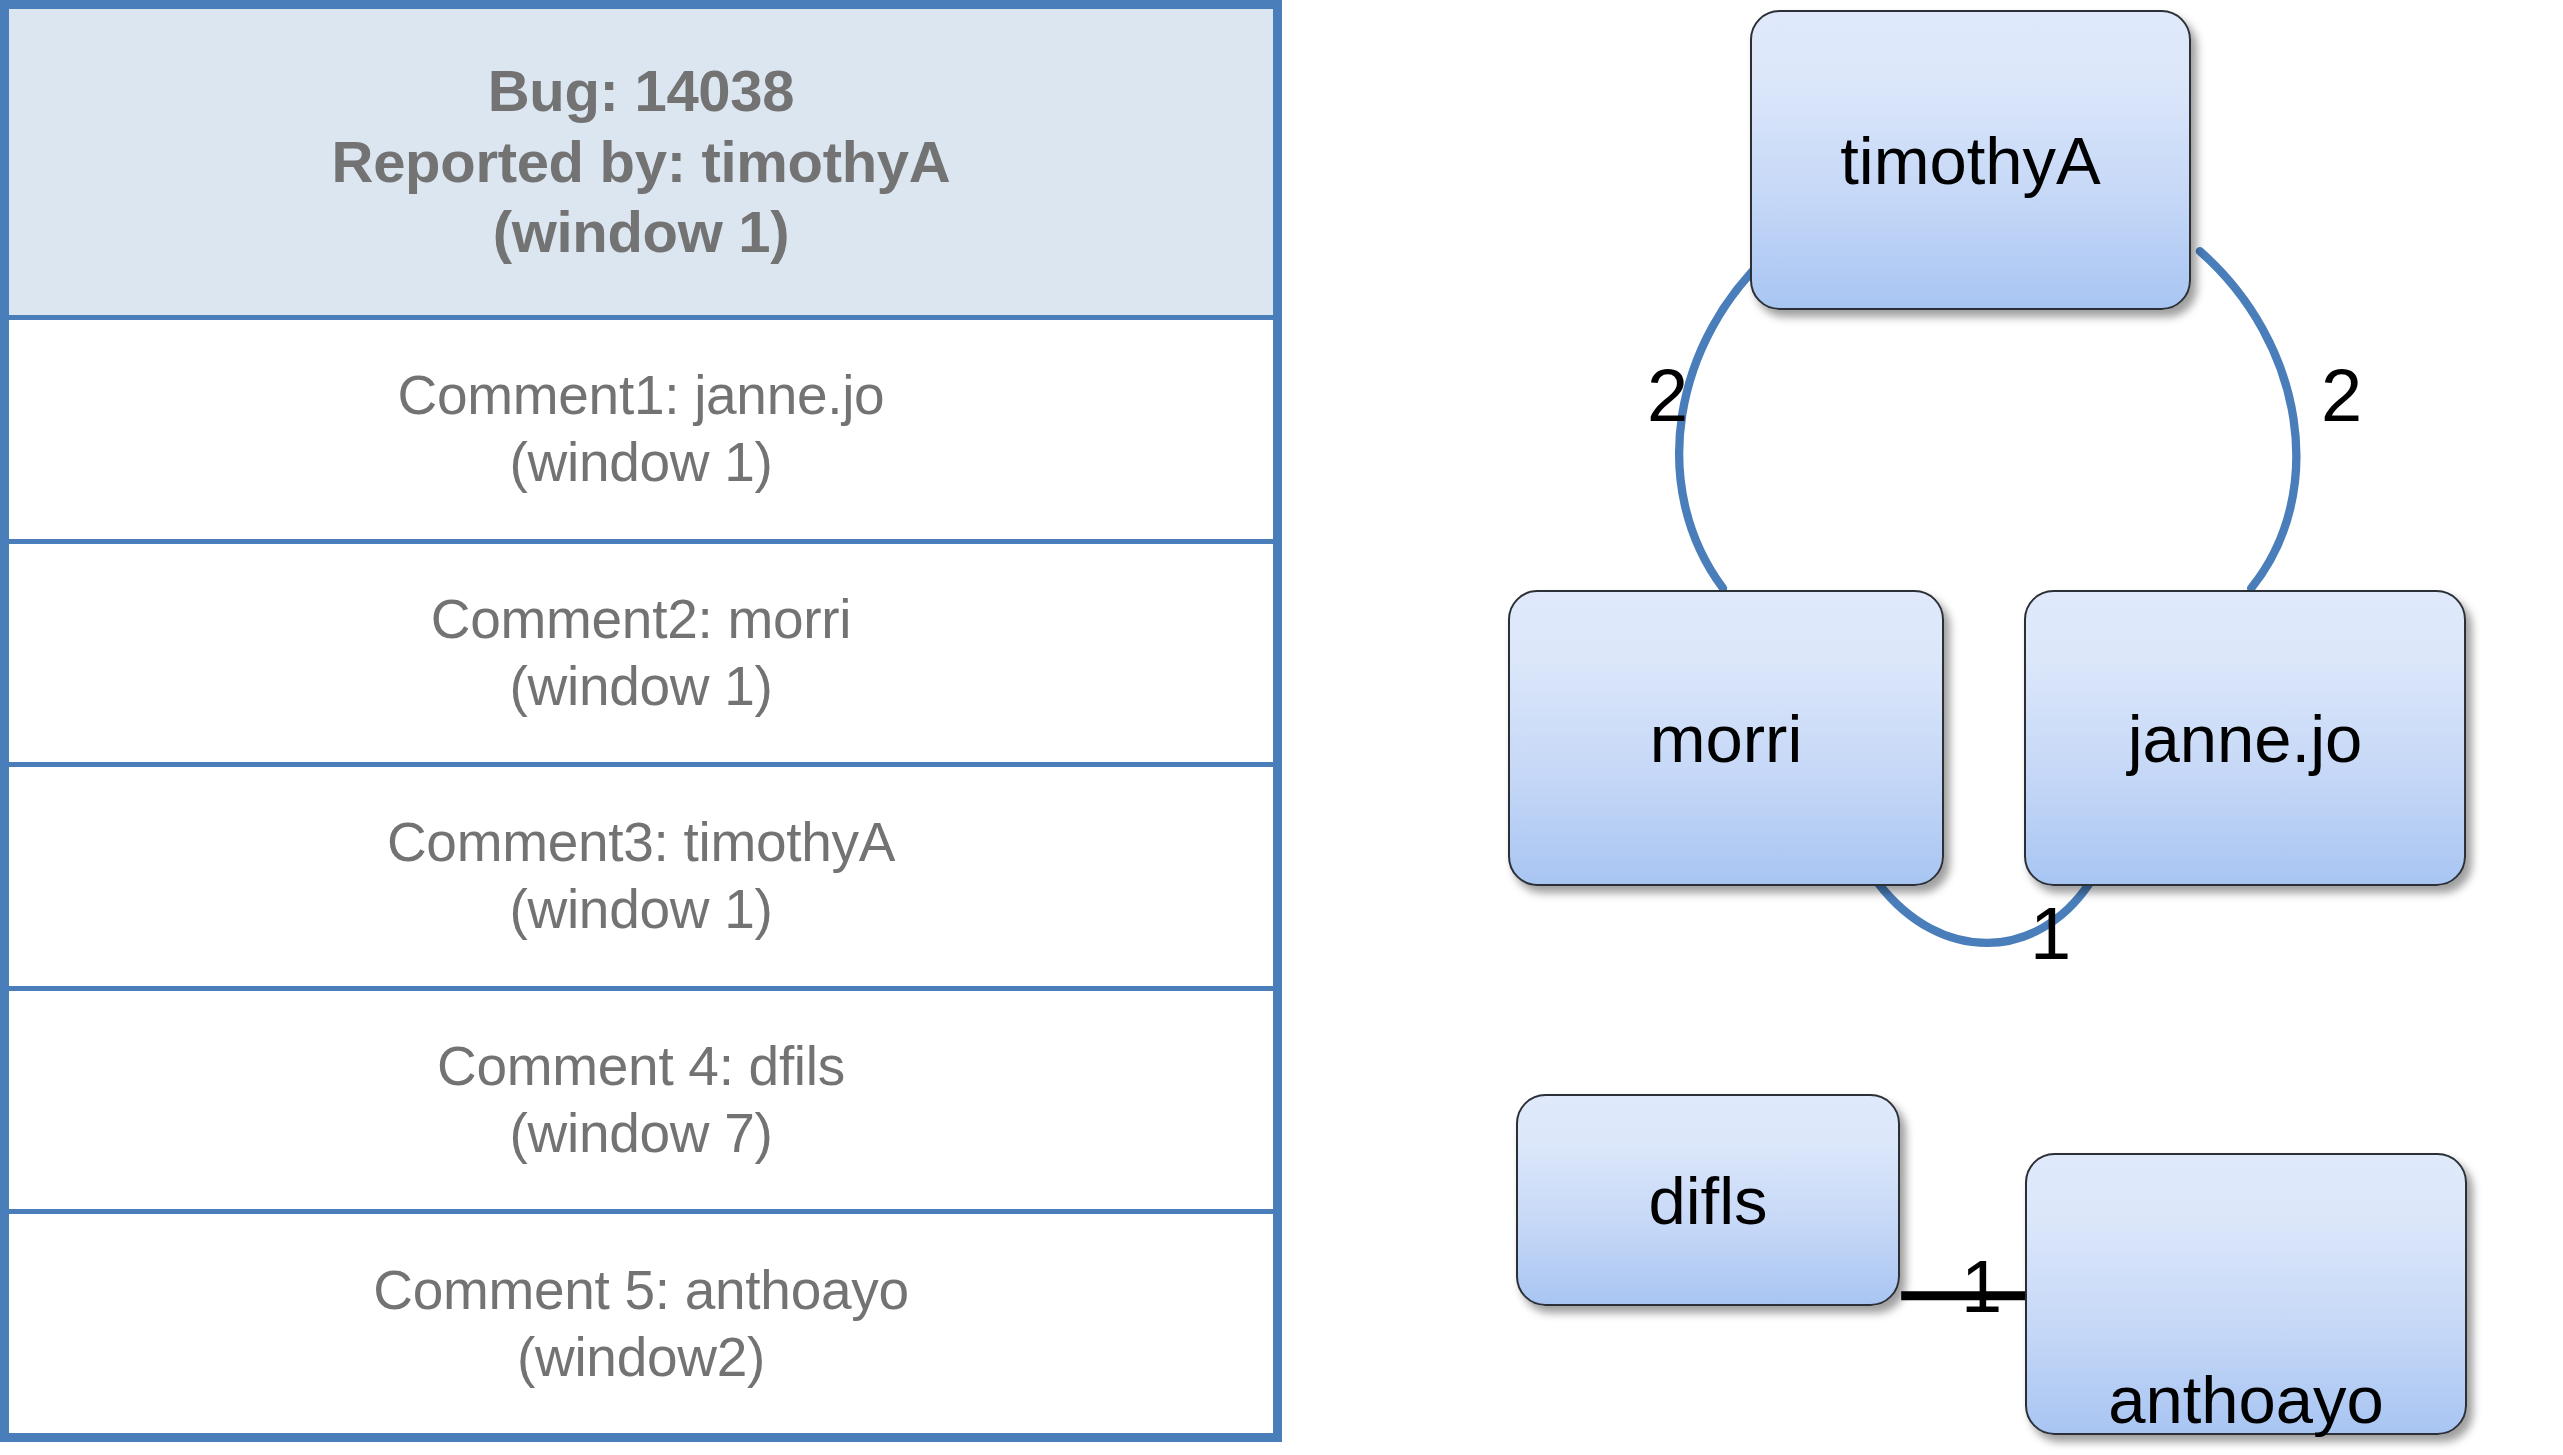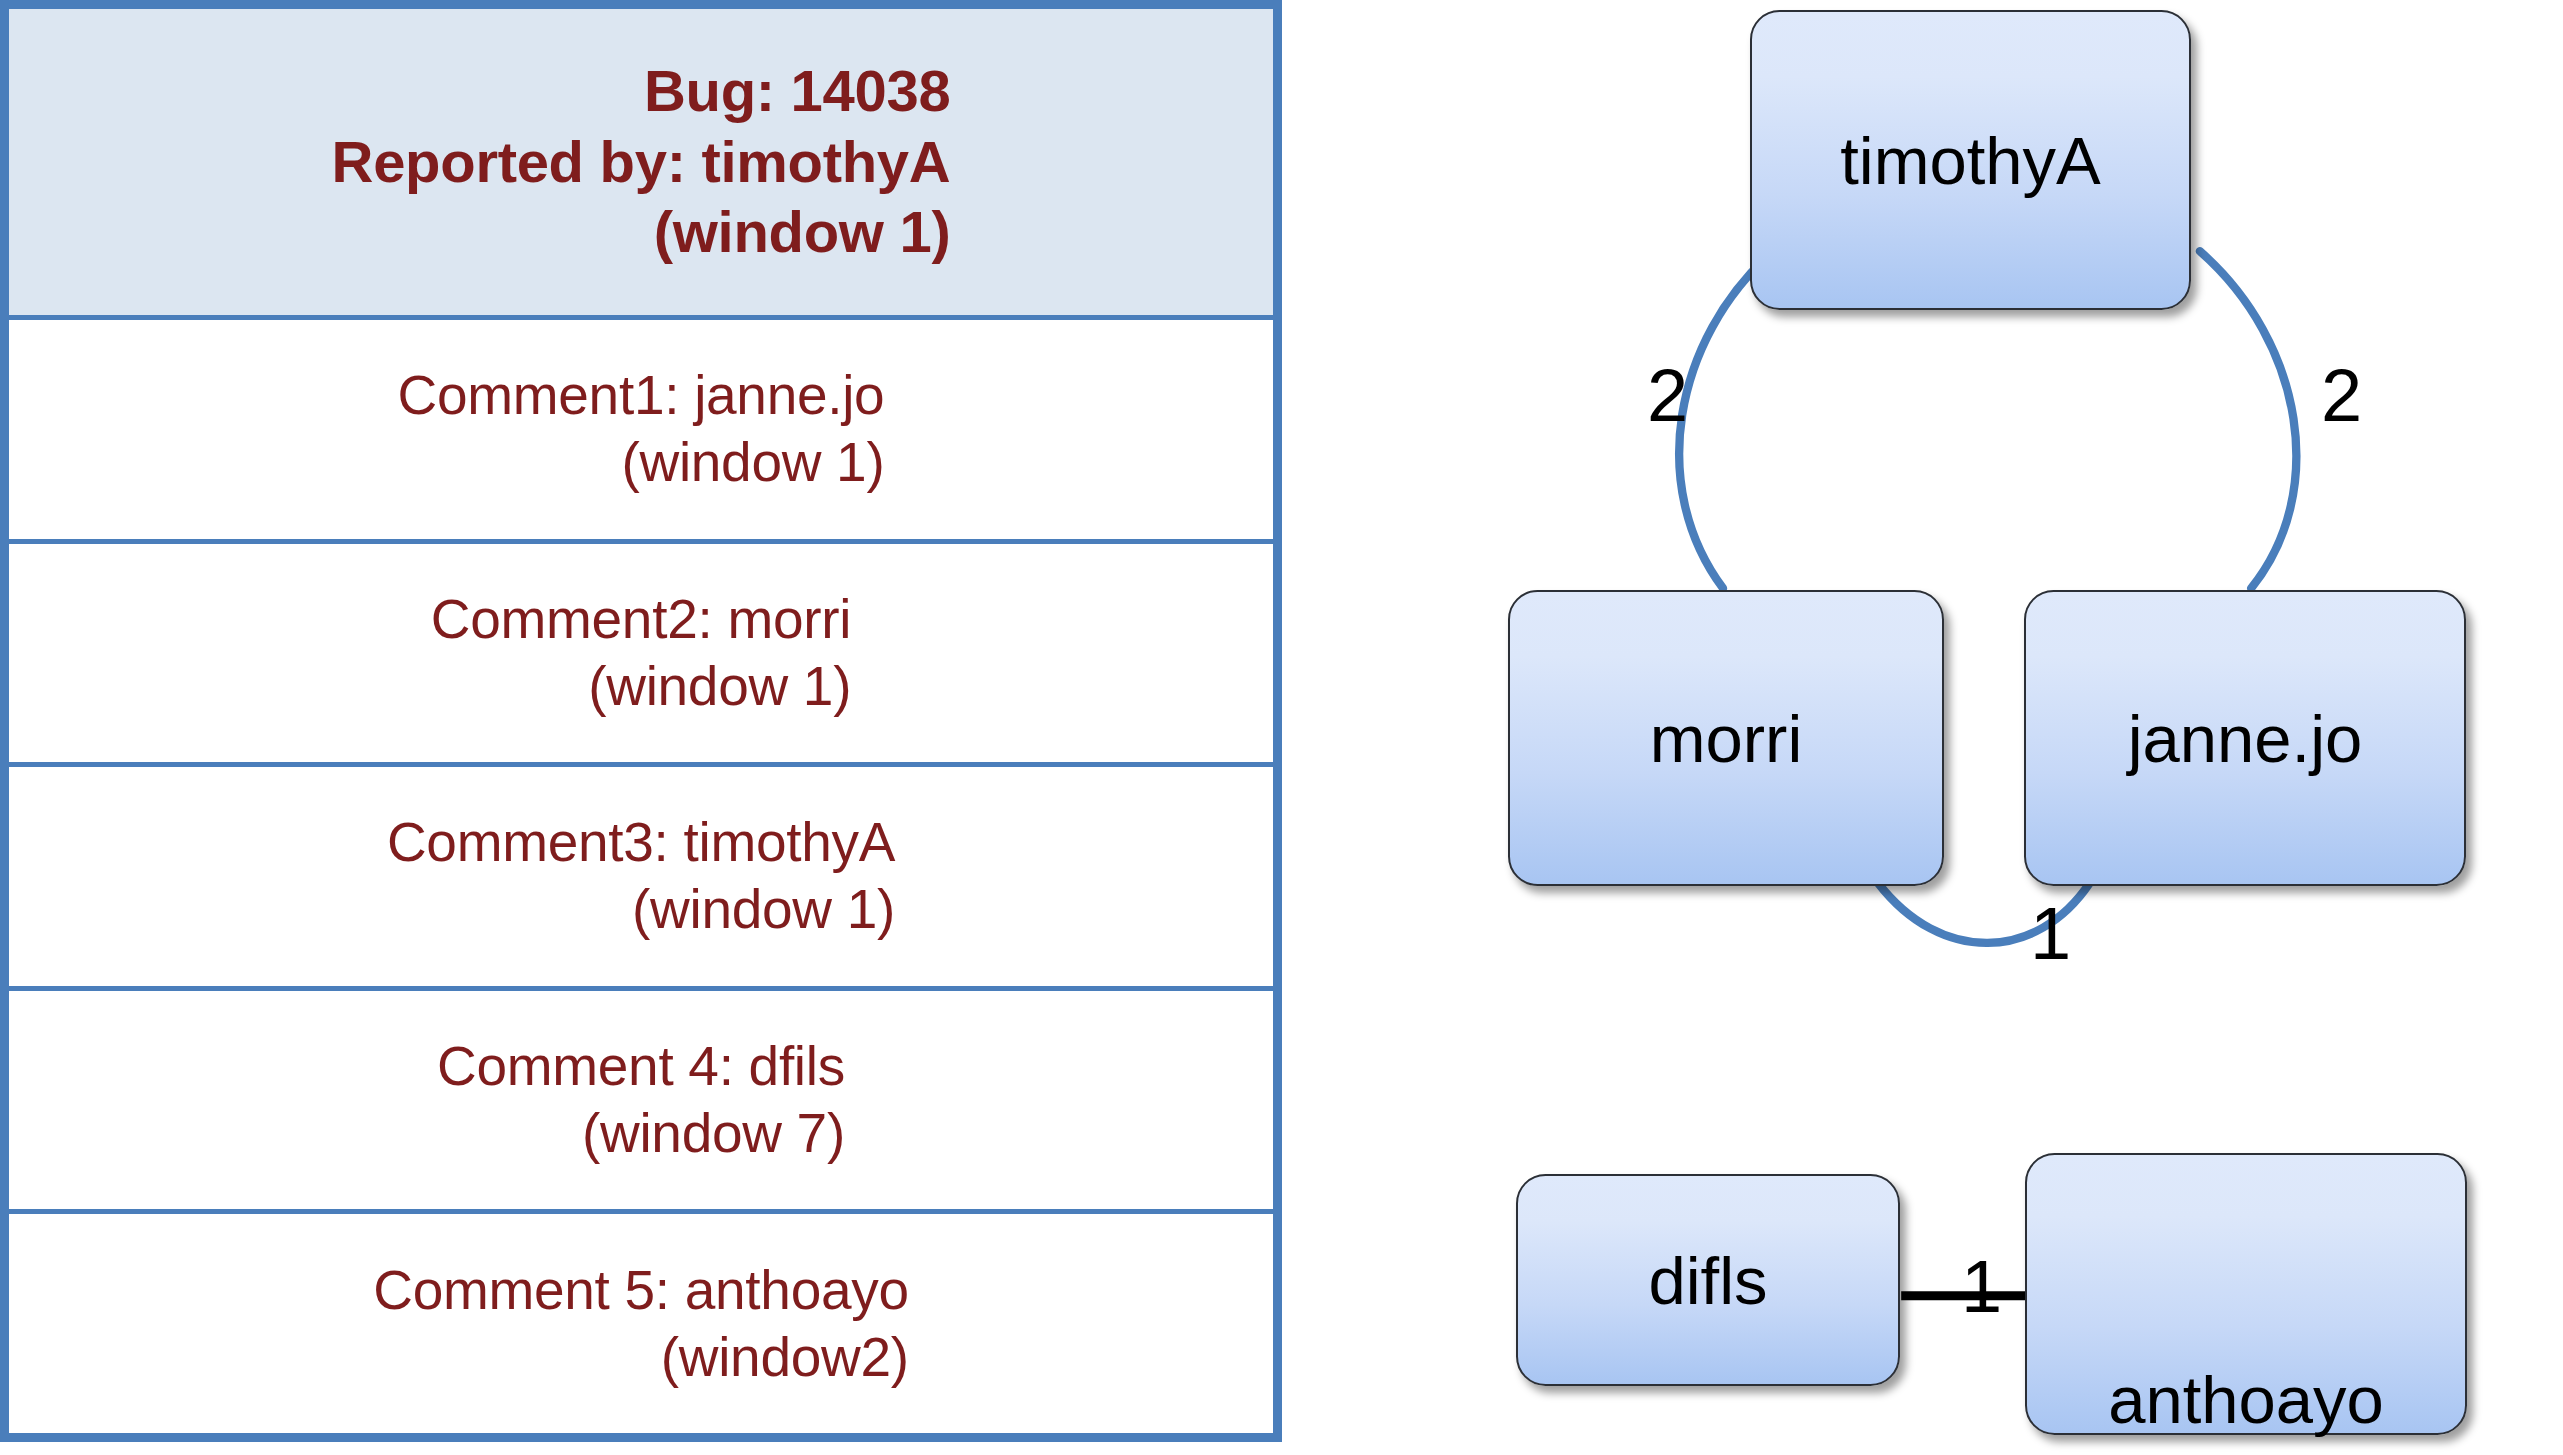--- a/index.html
+++ b/index.html
@@ -27,23 +27,23 @@
     display: flex;
     flex-direction: column;
     background: #ffffff;
   }
   .trow {
     box-sizing: border-box;
     border-top: 5.8px solid #4a7ebb;
     display: flex;
     align-items: center;
     justify-content: center;
-    text-align: right;
+    text-align: center;
     background: #ffffff;
-    color: #7f1d1d;
+    color: #737373;
     font-size: 55px;
     line-height: 1.22;
     letter-spacing: -0.3px;
   }
   .trow:first-child { border-top: none; }
 
   #table-header {
     background: #dce6f1;
     flex: 0 0 306px;
     font-weight: bold;
@@ -85,21 +85,21 @@
     line-height: 1;
     white-space: nowrap;
   }
 
   
   #node-timothya { left: 436px;  top: 10.3px;   width: 441px; height: 300px; }
   #node-morri    { left: 194px;  top: 590px;  width: 436px; height: 296px; align-items: center; }
   #node-jannejo  { left: 710px; top: 590px;  width: 442px; height: 296px; }
 
   
-  #node-difls    { left: 202px;  top: 1174px; width: 384px; height: 212px; }
+  #node-difls    { left: 202px;  top: 1094px; width: 384px; height: 212px; }
   #node-anthoayo { left: 711px; top: 1153px; width: 442px; height: 282px; align-items: flex-end; }
 
   .edge-label {
     position: absolute;
     color: #000000;
     font-size: 74px;
     line-height: 1;
     text-align: center;
     white-space: nowrap;
   }

